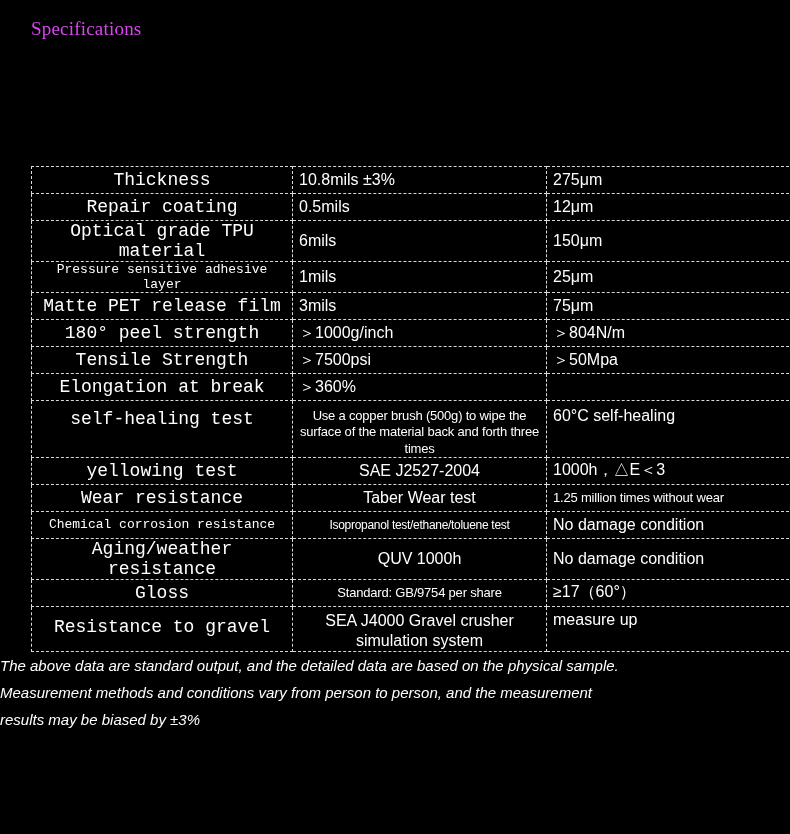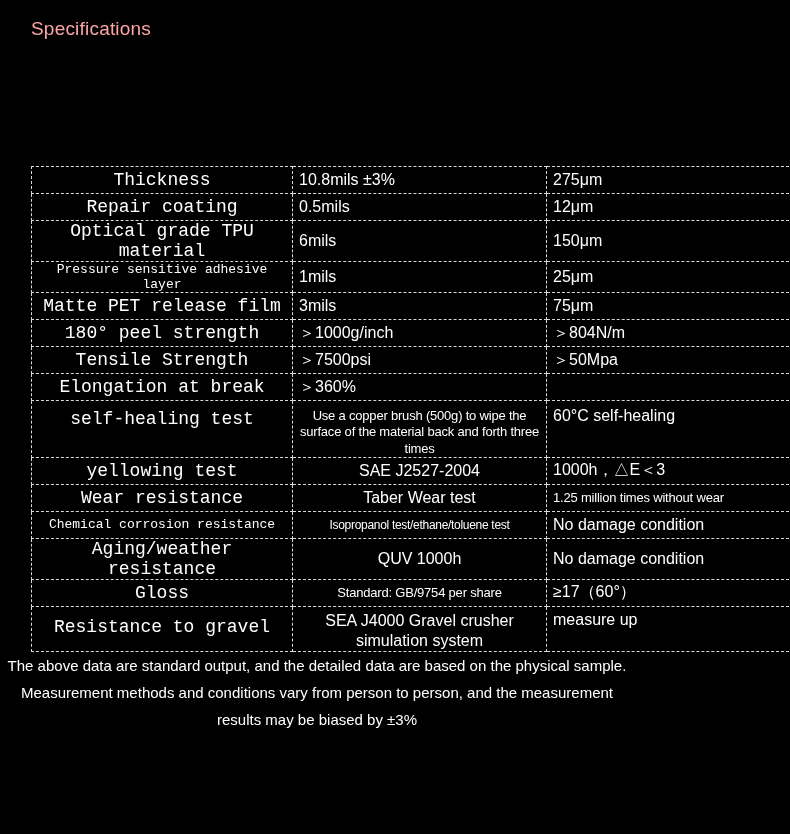--- a/index.html
+++ b/index.html
@@ -16,22 +16,22 @@
     color: #ffffff;
     -webkit-font-smoothing: antialiased;
   }
 
   
   .page-title {
     position: absolute;
     left: 31px;
     top: 18px;
     font-size: 19px;
-    font-family: Liberation Sans, sans-serif;
-    color: #fca5a5;
+    font-family: Liberation Serif, serif;
+    color: #d946ef;
     letter-spacing: 0.2px;
   }
 
   
   .spec-table {
     position: absolute;
     border-collapse: collapse;
     table-layout: fixed;
     border: 1px dashed #d9d9d9;
     color: #ffffff;
@@ -104,21 +104,22 @@
   .row-tall td { height: 68px; }
   .row-tall2 td { height: 44px; }
   .ml { line-height: 1.25; }
 
   
   .footnotes {
     position: absolute;
     left: 0;
     top: 652px;
     width: 634px;
-    text-align: center;
+    text-align: left;
+    font-style: italic;
   }
   .footnote-line {
     font-size: 15px;
     font-family: "Liberation Sans", sans-serif;
     color: #ffffff;
     line-height: 27px;
     white-space: nowrap;
   }
 </style>
 </head>

